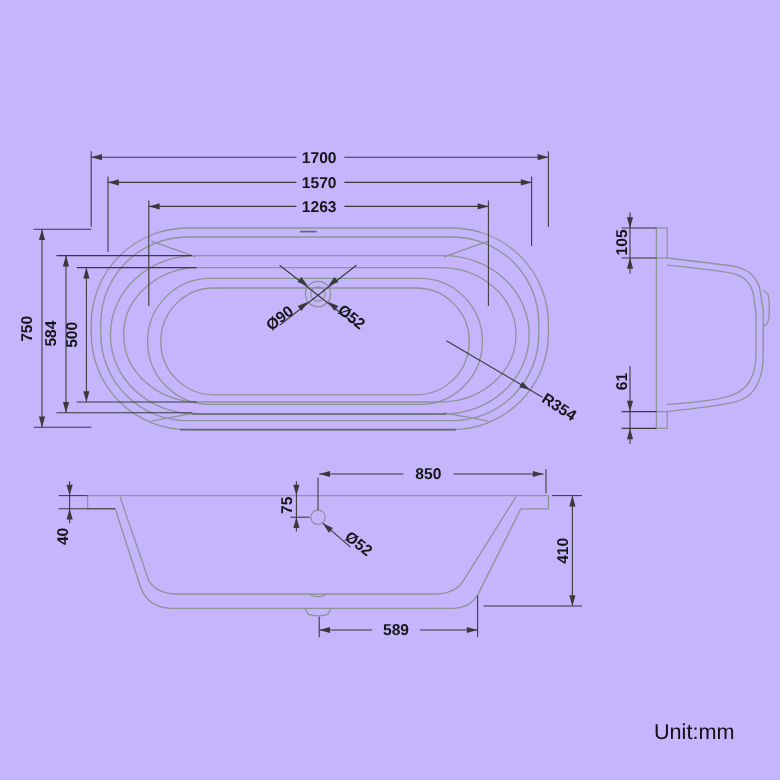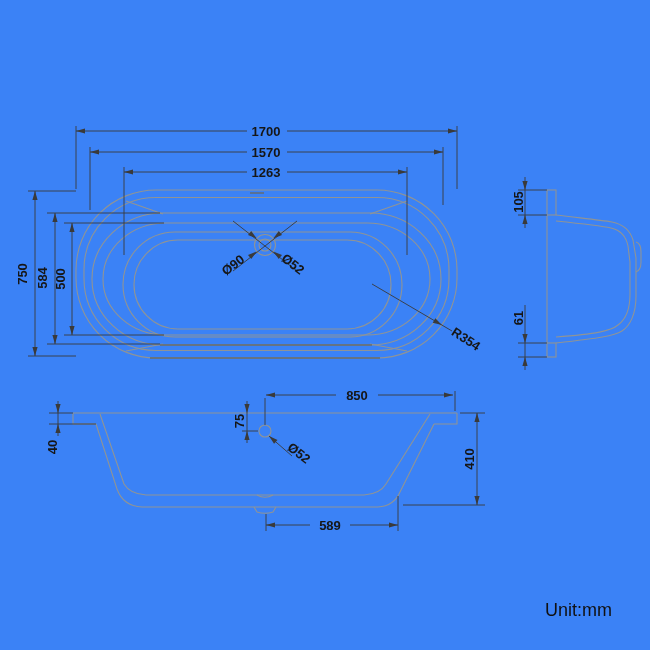--- a/index.html
+++ b/index.html
@@ -1,16 +1,16 @@
 <!DOCTYPE html>
 <html><head>
 <meta charset="utf-8">
 <style>
   html,body{margin:0;padding:0;background:#ffffff;}
-  .page{width:650px;height:650px;background:#3b82f6;position:relative;overflow:hidden;
+  .page{width:650px;height:650px;background:#c4b5fd;position:relative;overflow:hidden;
         font-family:"Liberation Sans", sans-serif;}
   svg{display:block;}
   text{fill:#161616;font-family:"Liberation Sans", sans-serif;font-weight:bold;font-size:13px;}
   .geo{stroke:#8f9496;stroke-width:1.1;fill:none;}
   .geo2{stroke:#666b6d;stroke-width:1.4;fill:none;}
   .dim{stroke:#3a3a3a;stroke-width:0.9;fill:none;}
   .arr{fill:#3a3a3a;stroke:none;}
   .unit{font-weight:normal;font-size:18px;fill:#111111;}
 </style>
 </head>

